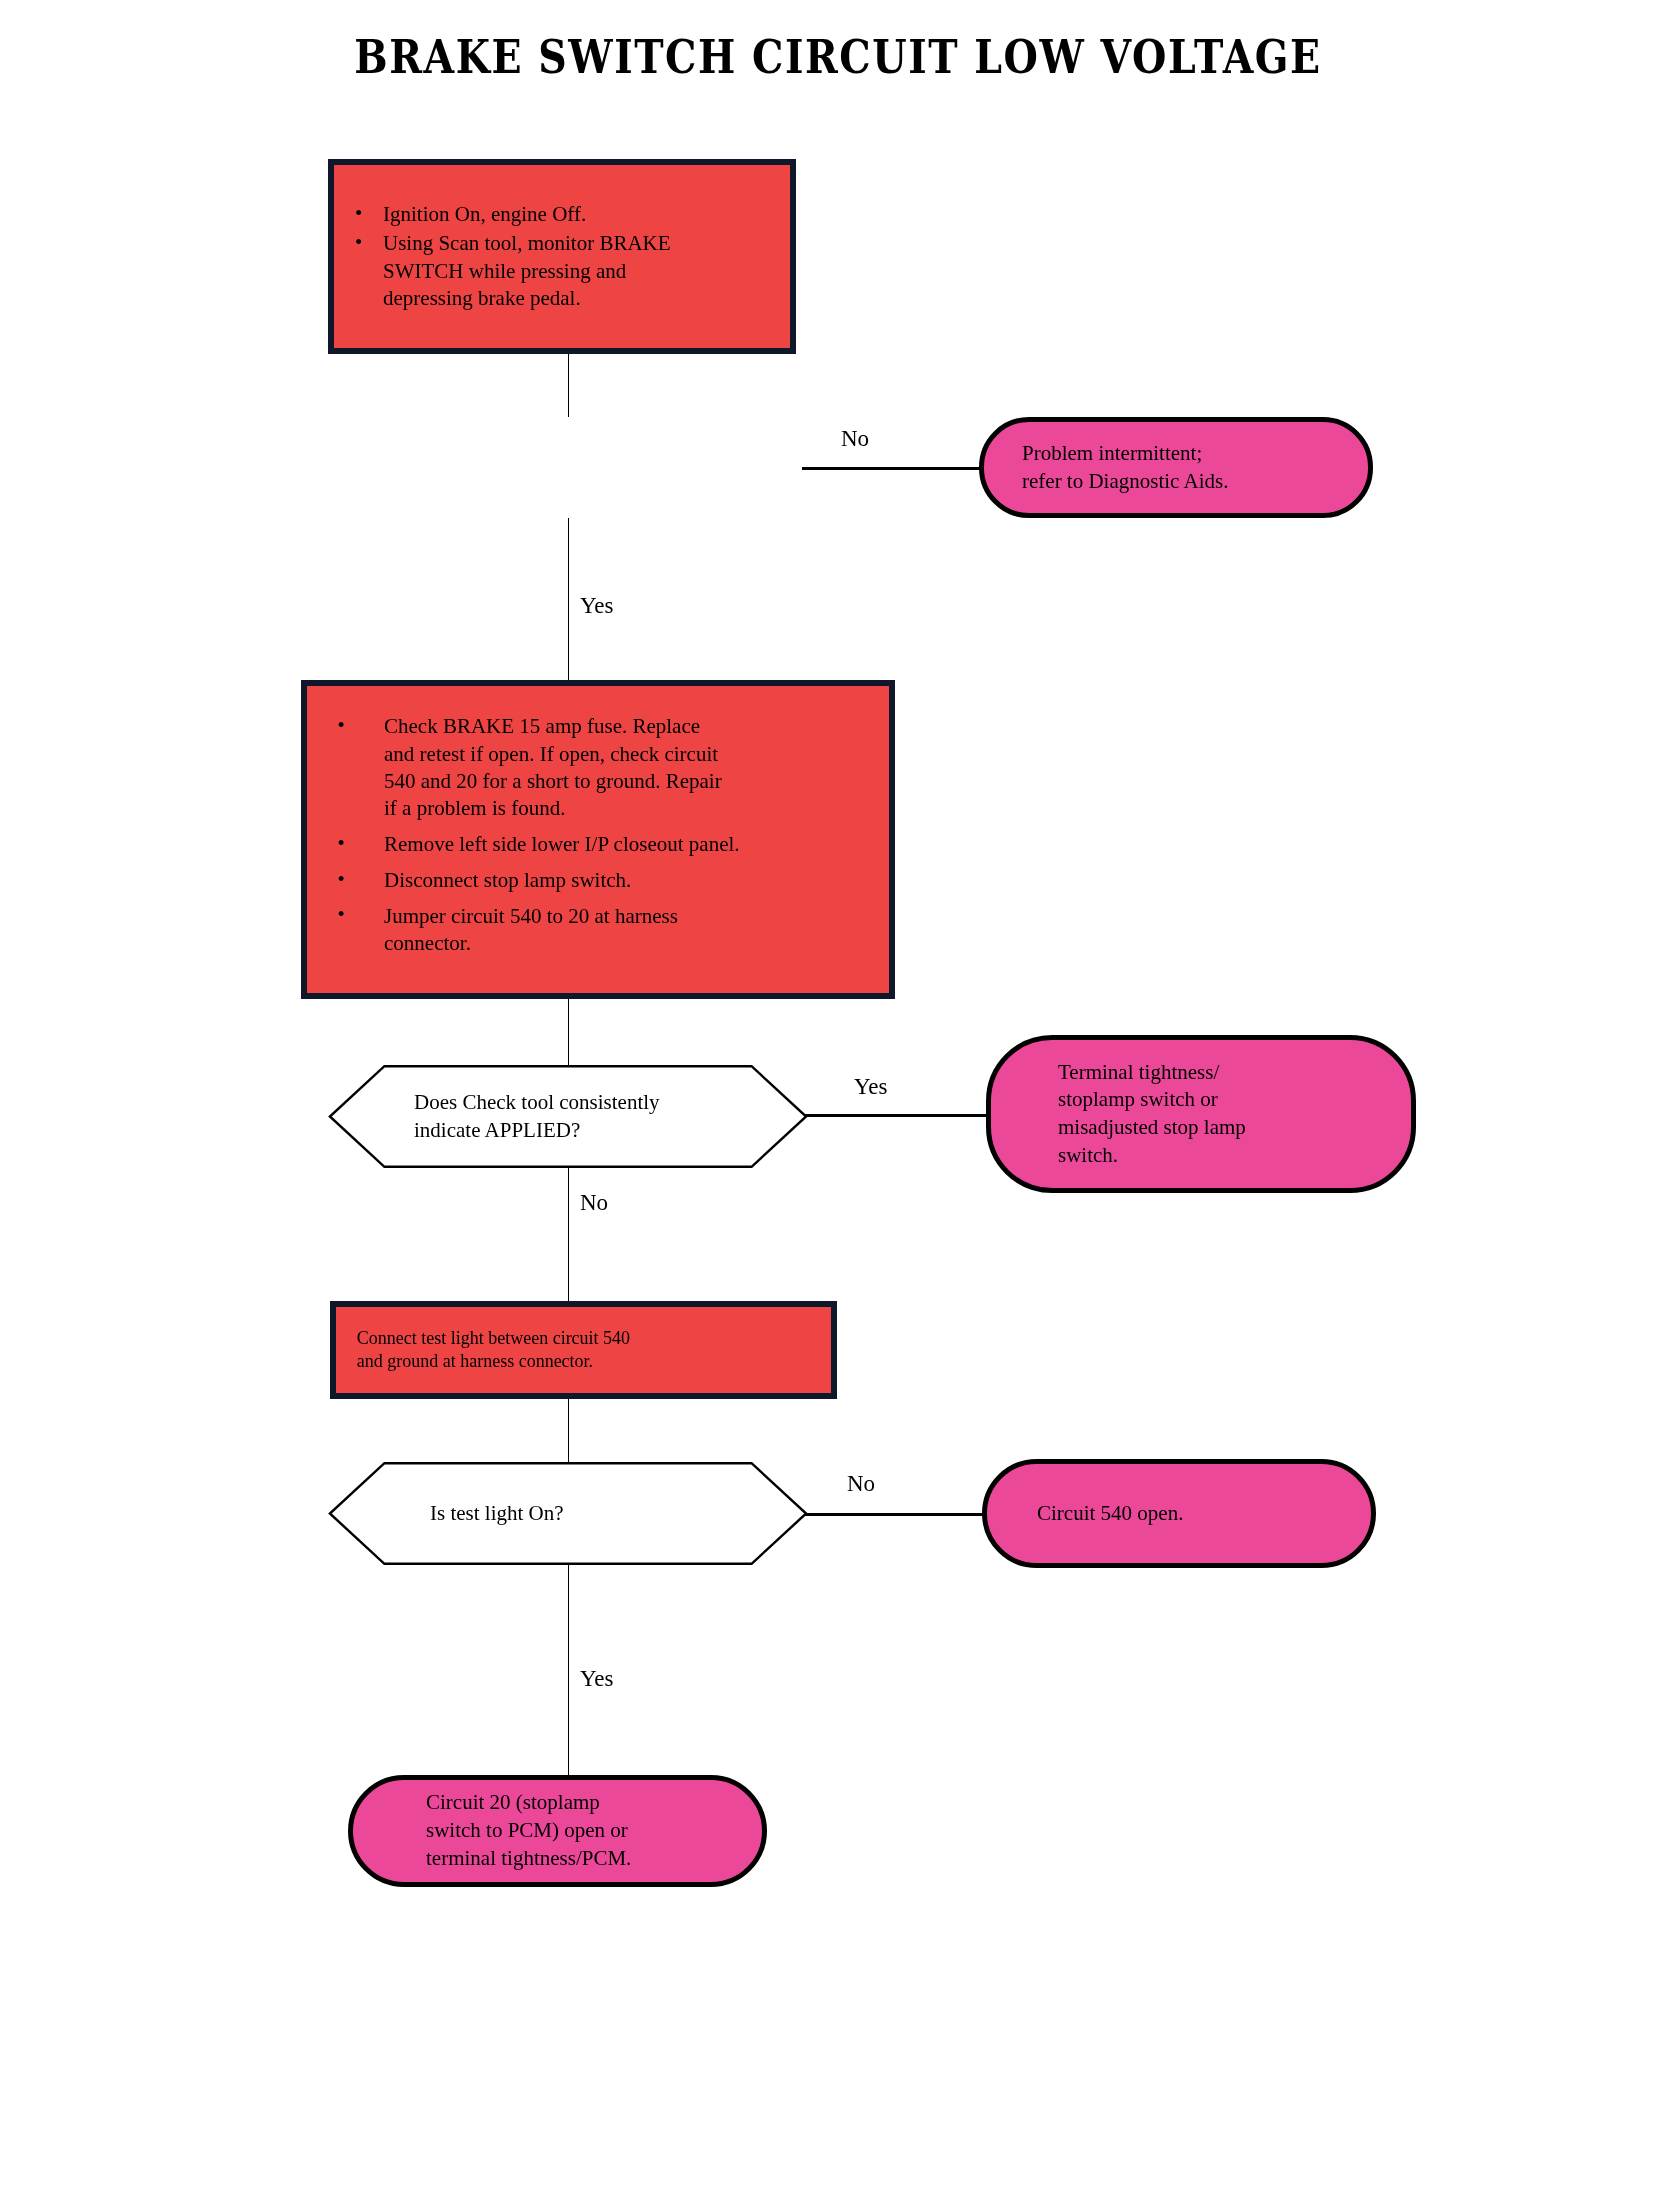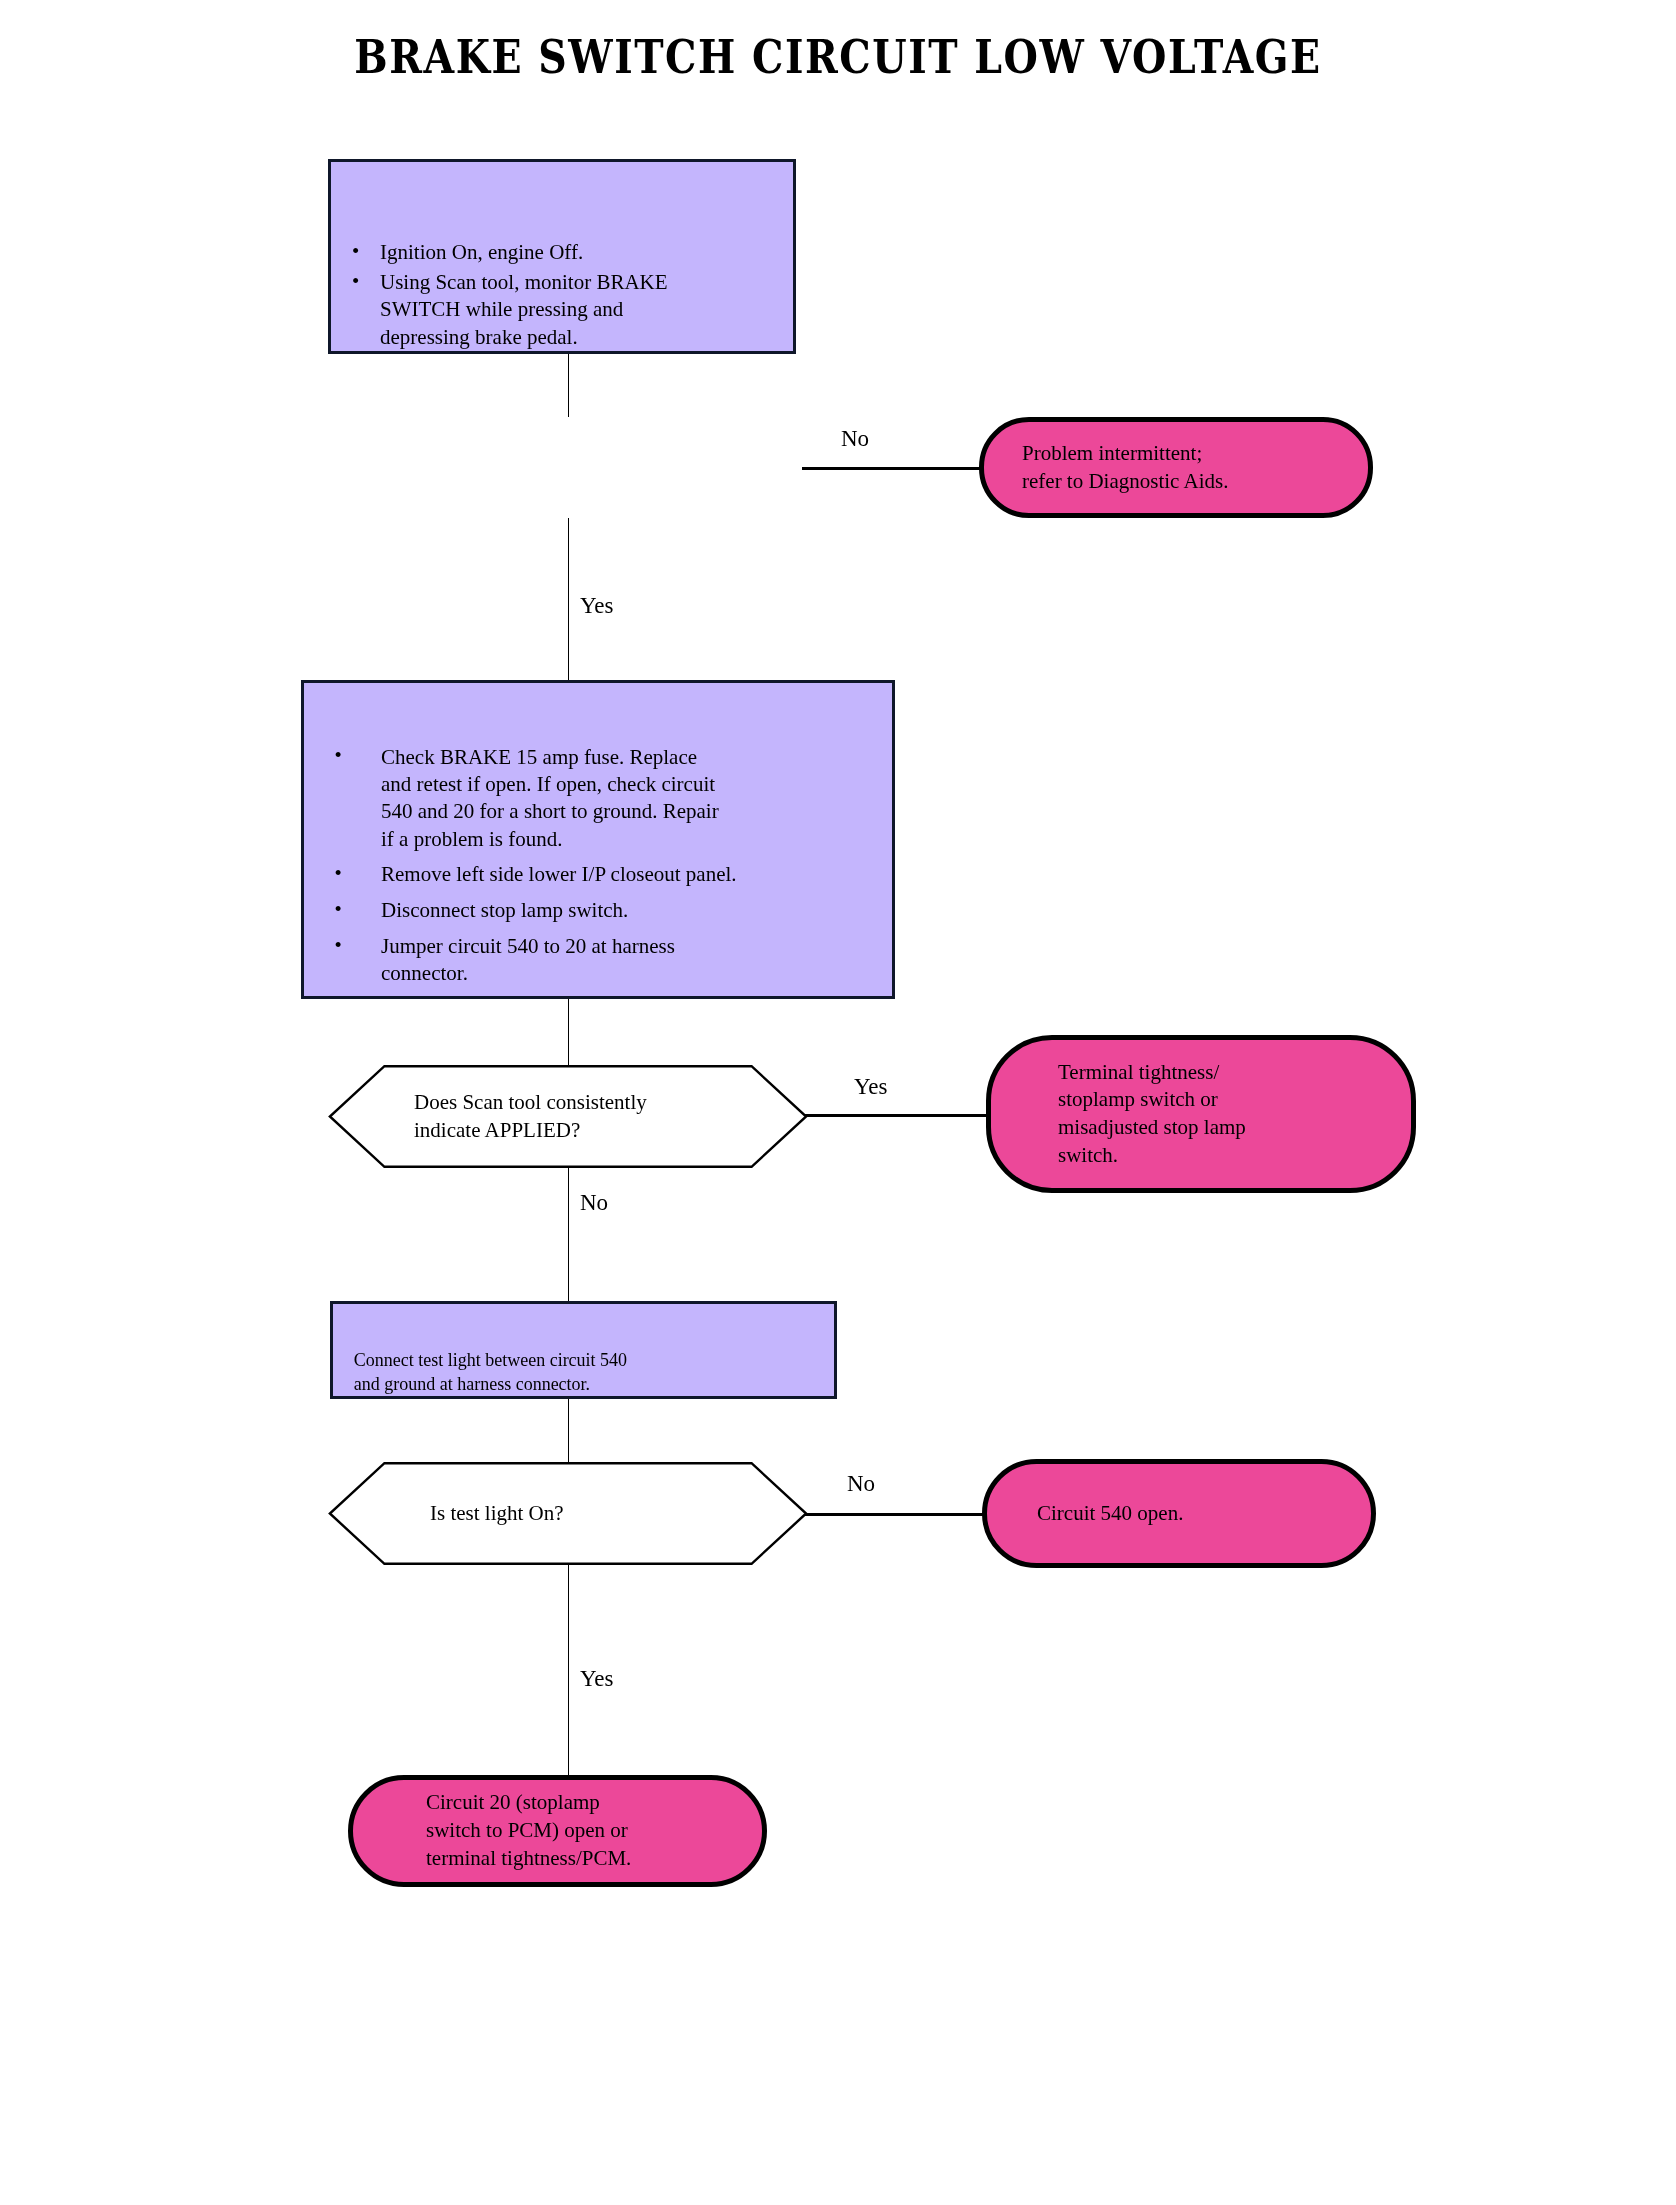--- a/index.html
+++ b/index.html
@@ -43,25 +43,25 @@
   .node-text {
     font-size: 18px;
     line-height: 1.30;
     text-align: left;
   }
 
   
   .proc-box {
     position: absolute;
     box-sizing: border-box;
-    border: 3px solid #0f172a;
-    background: #c4b5fd;
+    border: 6px solid #0f172a;
+    background: #ef4444;
     display: flex;
     flex-direction: column;
-    justify-content: flex-end;
+    justify-content: center;
   }
   .proc-box .inner {
     padding: 0 16px;
   }
 
   
   ul.bullets {
     list-style: none;
     margin: 0;
     padding: 0;
@@ -205,21 +205,21 @@
       </ul>
     </div>
   </div>
 
   <div class="hex" style="left:328px; top:1065px; width:480px; height:103px;">
     <svg width="480" height="103" viewBox="0 0 790 170">
       <polygon points="92,2 698,2 788,85 698,168 92,168 2,85" fill="#ffffff" stroke="#000000" stroke-width="4"></polygon>
     </svg>
     <div class="hex-label" style="padding-left:86px;">
       <div class="txt">
-        <div>Does Scan tool consistently</div>
+        <div>Does Check tool consistently</div>
         <div>indicate APPLIED?</div>
       </div>
     </div>
   </div>
 
   <div class="term" style="left:986px; top:1035px; width:430px; height:158px; border-radius:66px;">
     <div class="inner" style="padding-left:67px;">
       <div>Terminal tightness/</div>
       <div>stoplamp switch or</div>
       <div>misadjusted stop lamp</div>

